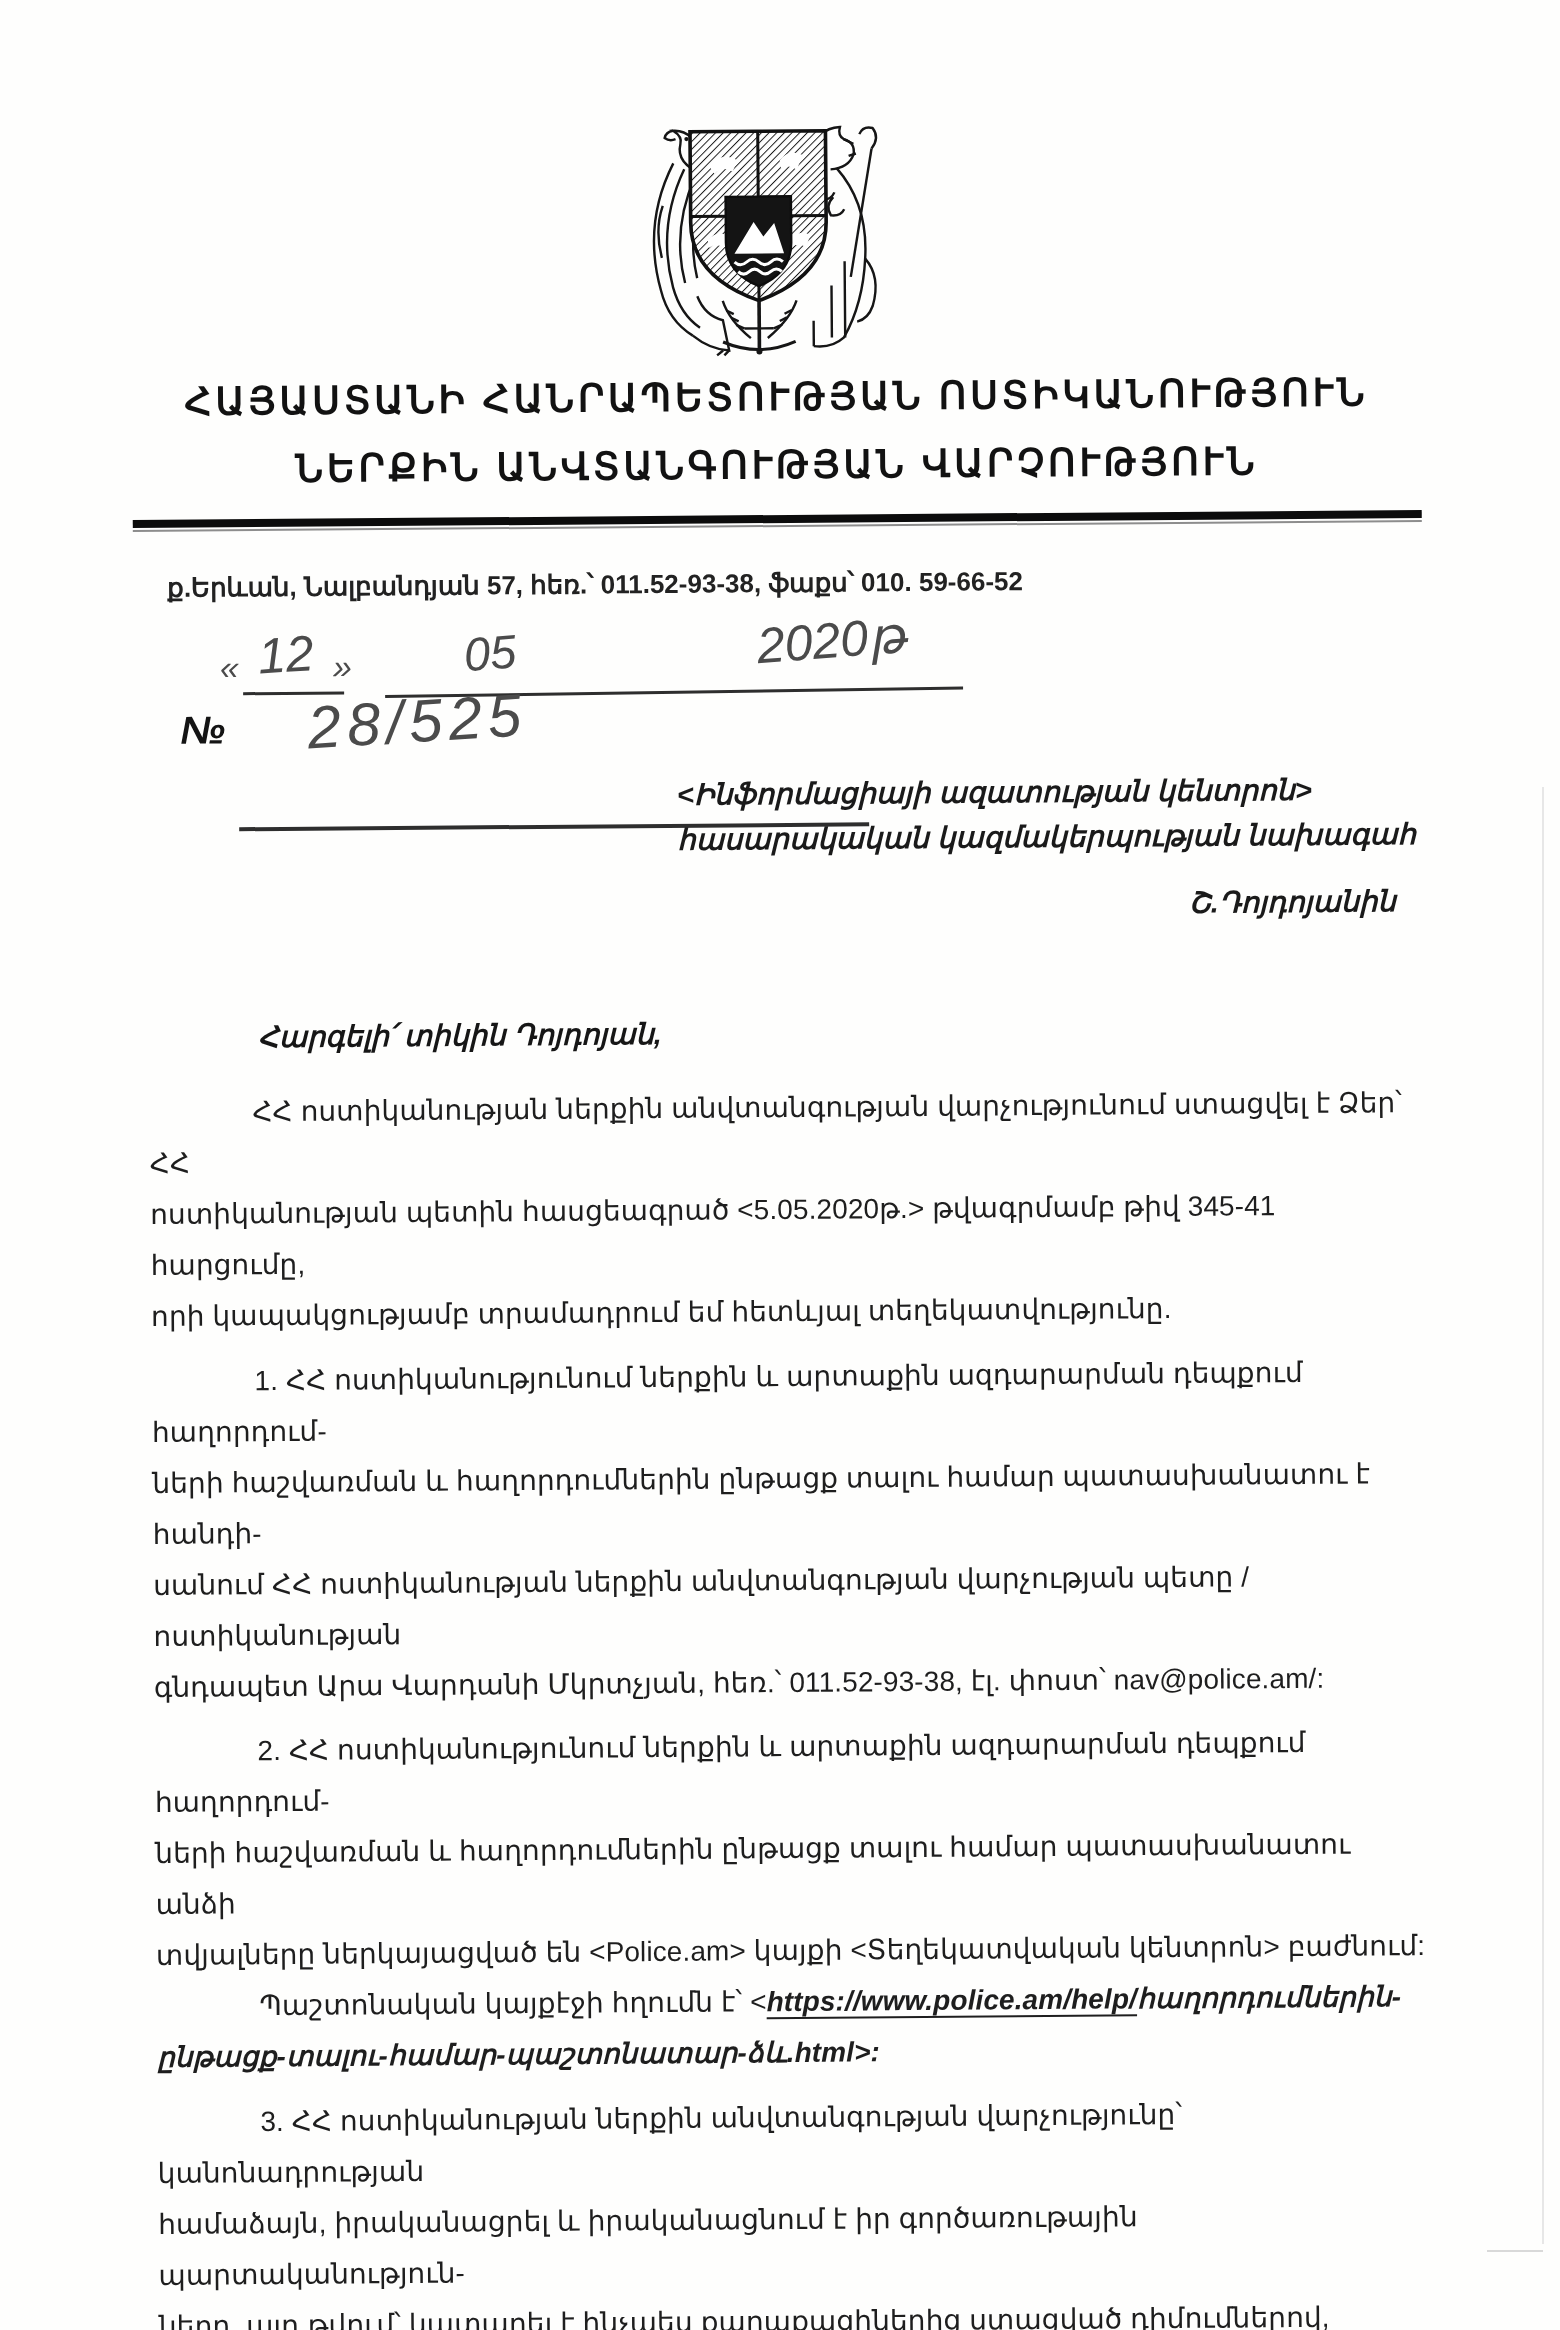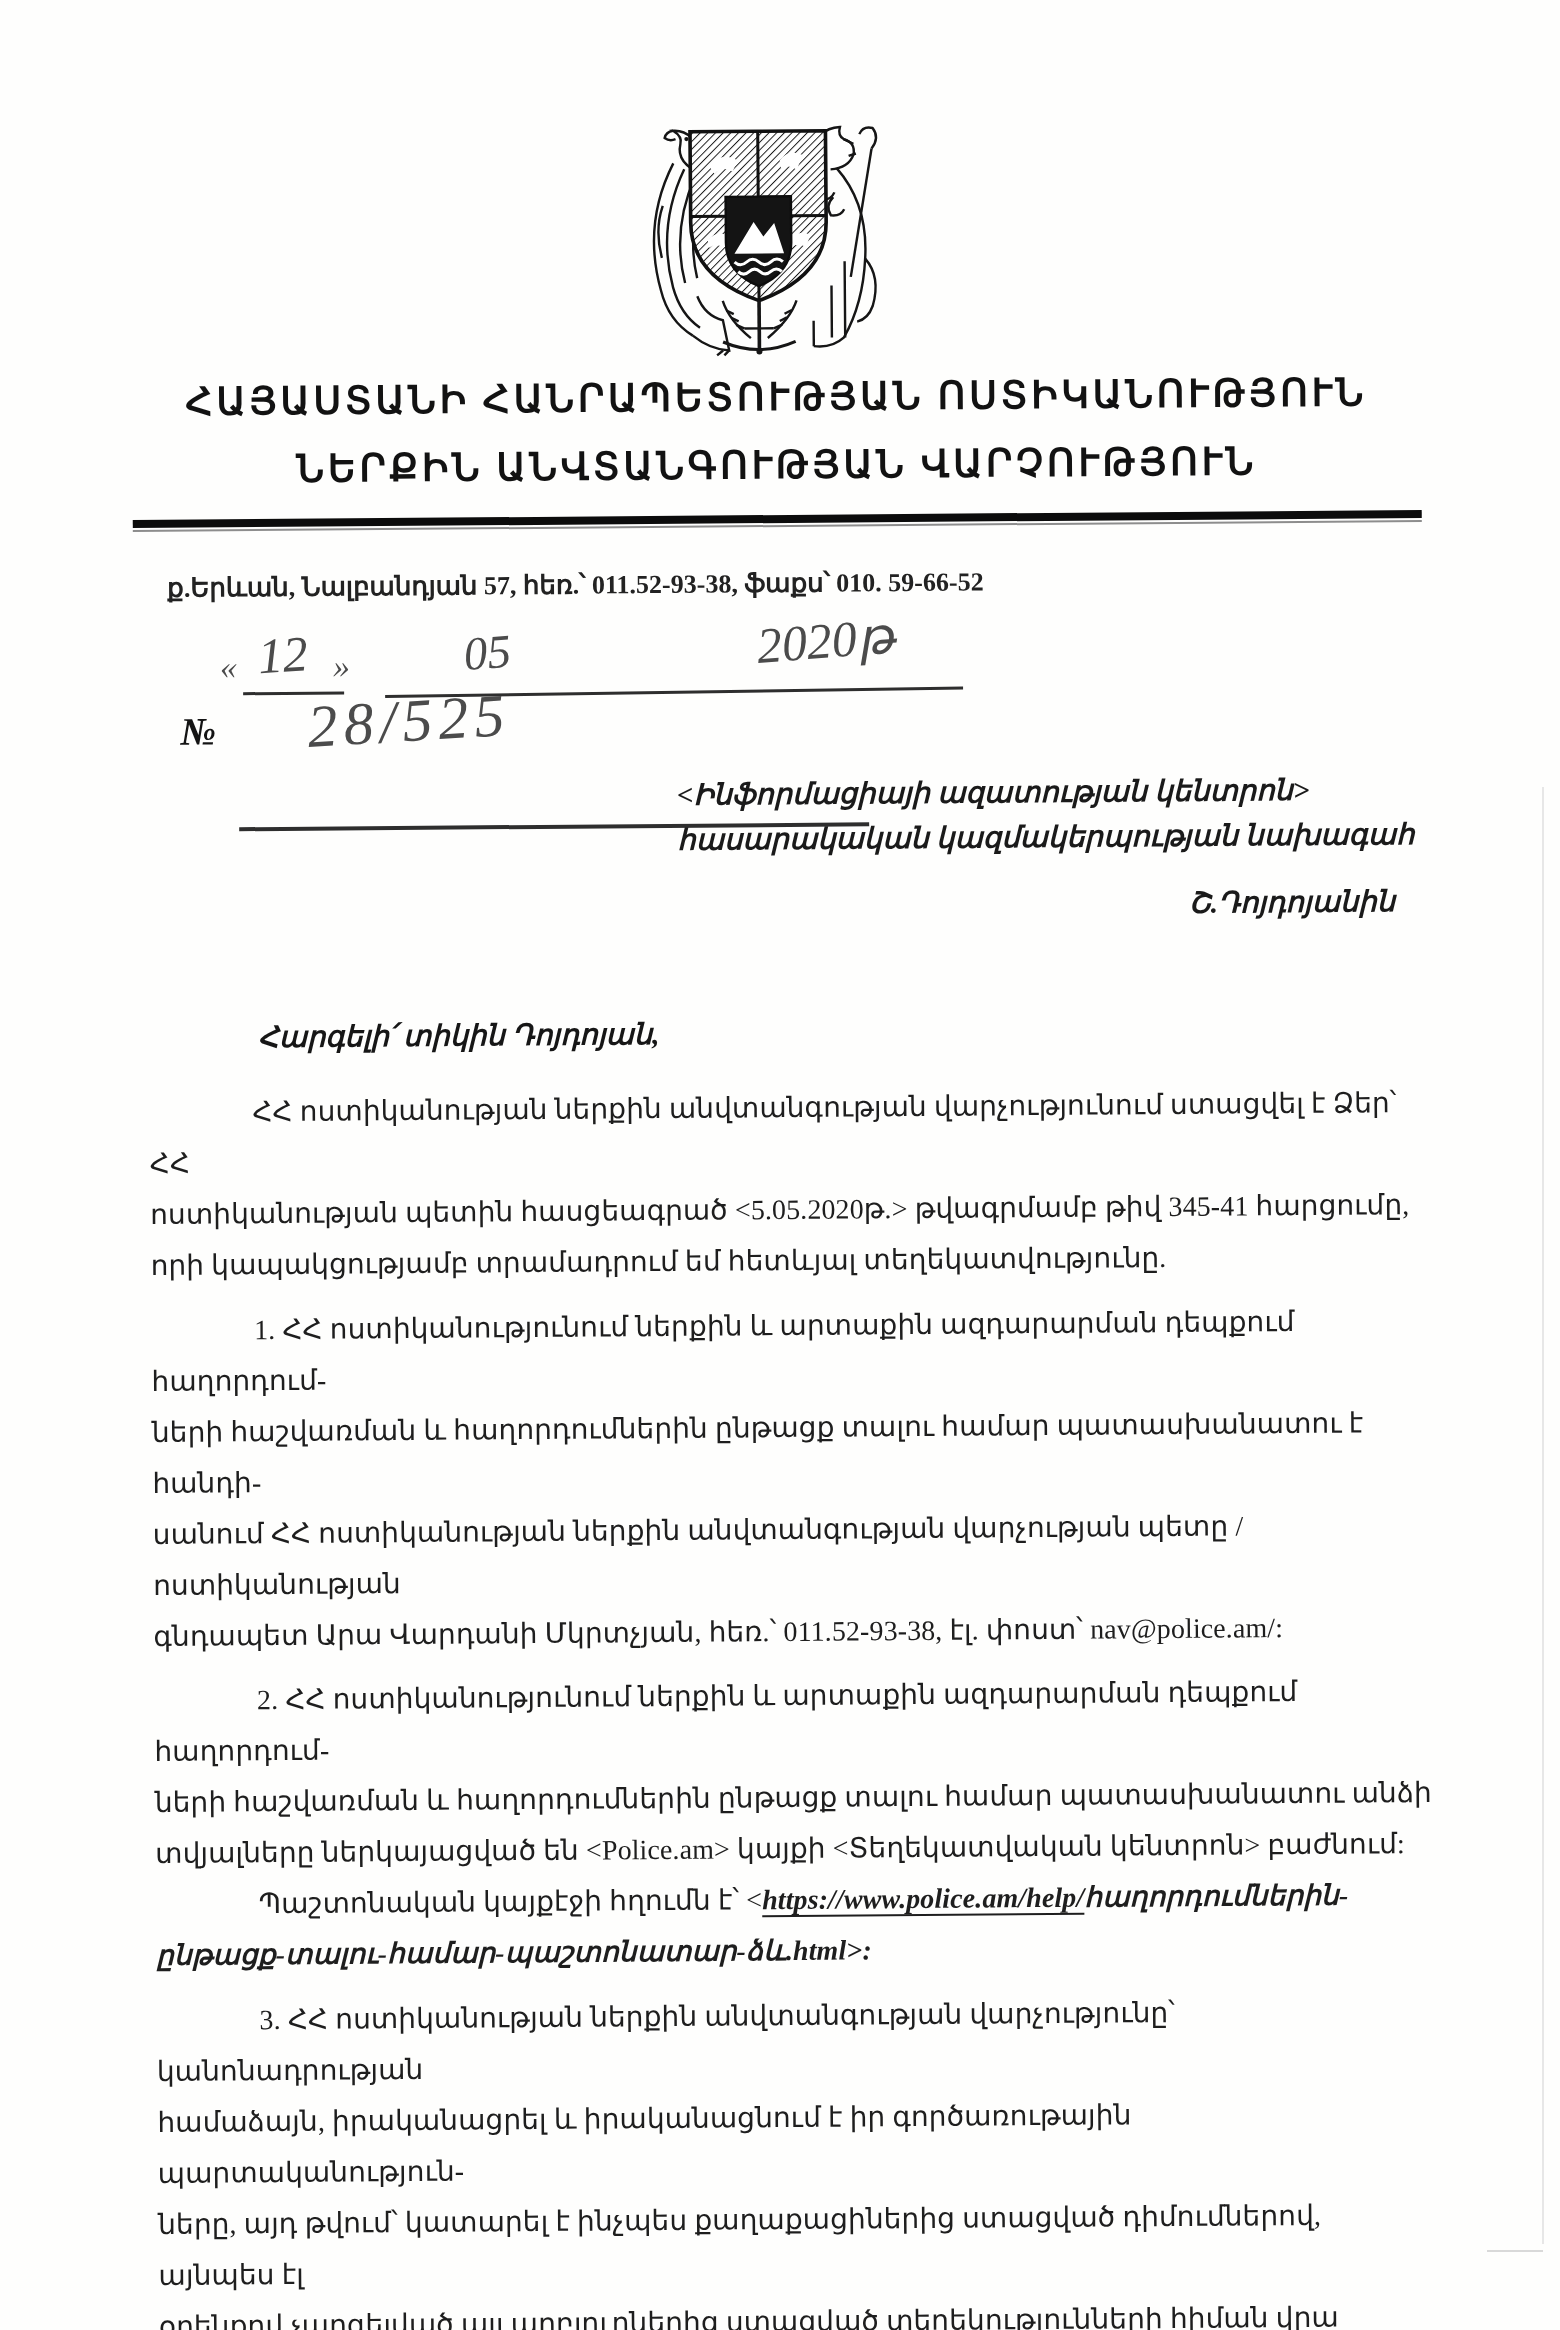--- a/index.html
+++ b/index.html
@@ -1,19 +1,19 @@
 <!DOCTYPE html>
 <html lang="hy" style="font-size:9.8px"><head>
 <meta charset="utf-8">
 <style>
   html,body { margin:0; padding:0; background:#ffffff; }
   .page {
     position:relative; width:1561px; height:2330px;
     background:#fefefd; overflow:hidden;
-    font-family:Liberation Serif, serif; color:#1d1d1d;
+    font-family:Liberation Sans, sans-serif; color:#1d1d1d;
   }
   .tilt { position:absolute; left:0; top:0; width:1561px; height:2330px;
           transform:rotate(-0.45deg); transform-origin:50% 40%; }
 
   .emblem { position:absolute; left:637px; top:77px; width:254px; height:280px; }
 
   .org1 { position:absolute; left:0; top:375px; width:1561px; text-align:center;
           font-size:38px; font-weight:700; letter-spacing:3.7px; color:#121212; }
   .org2 { position:absolute; left:0; top:443px; width:1561px; text-align:center;
           font-size:38px; font-weight:700; letter-spacing:3.7px; color:#121212; }

